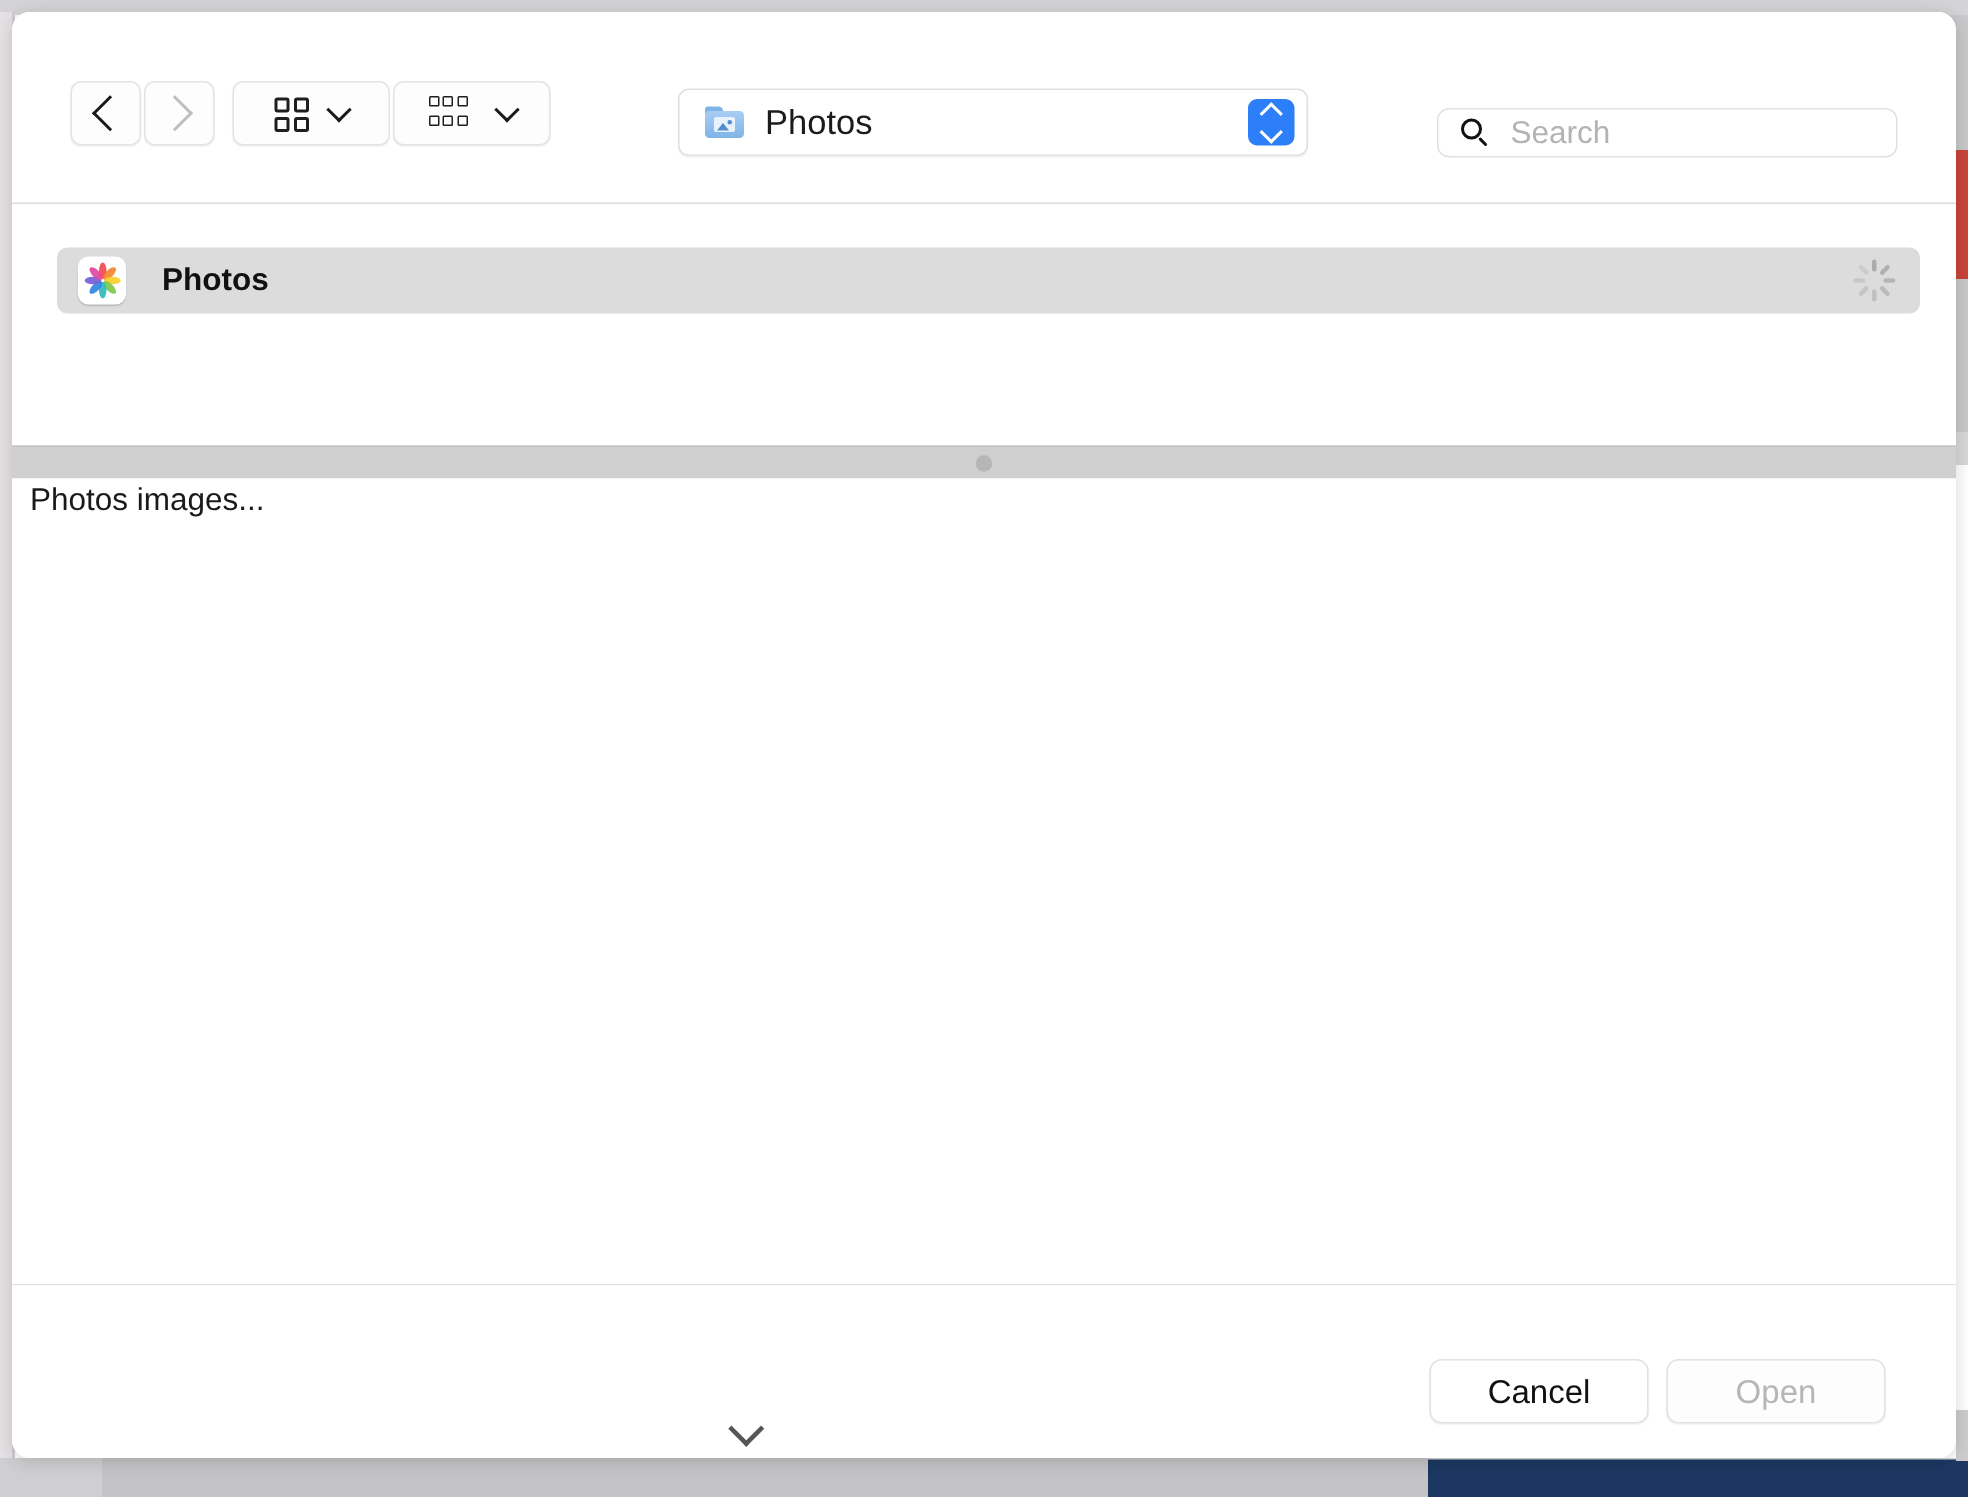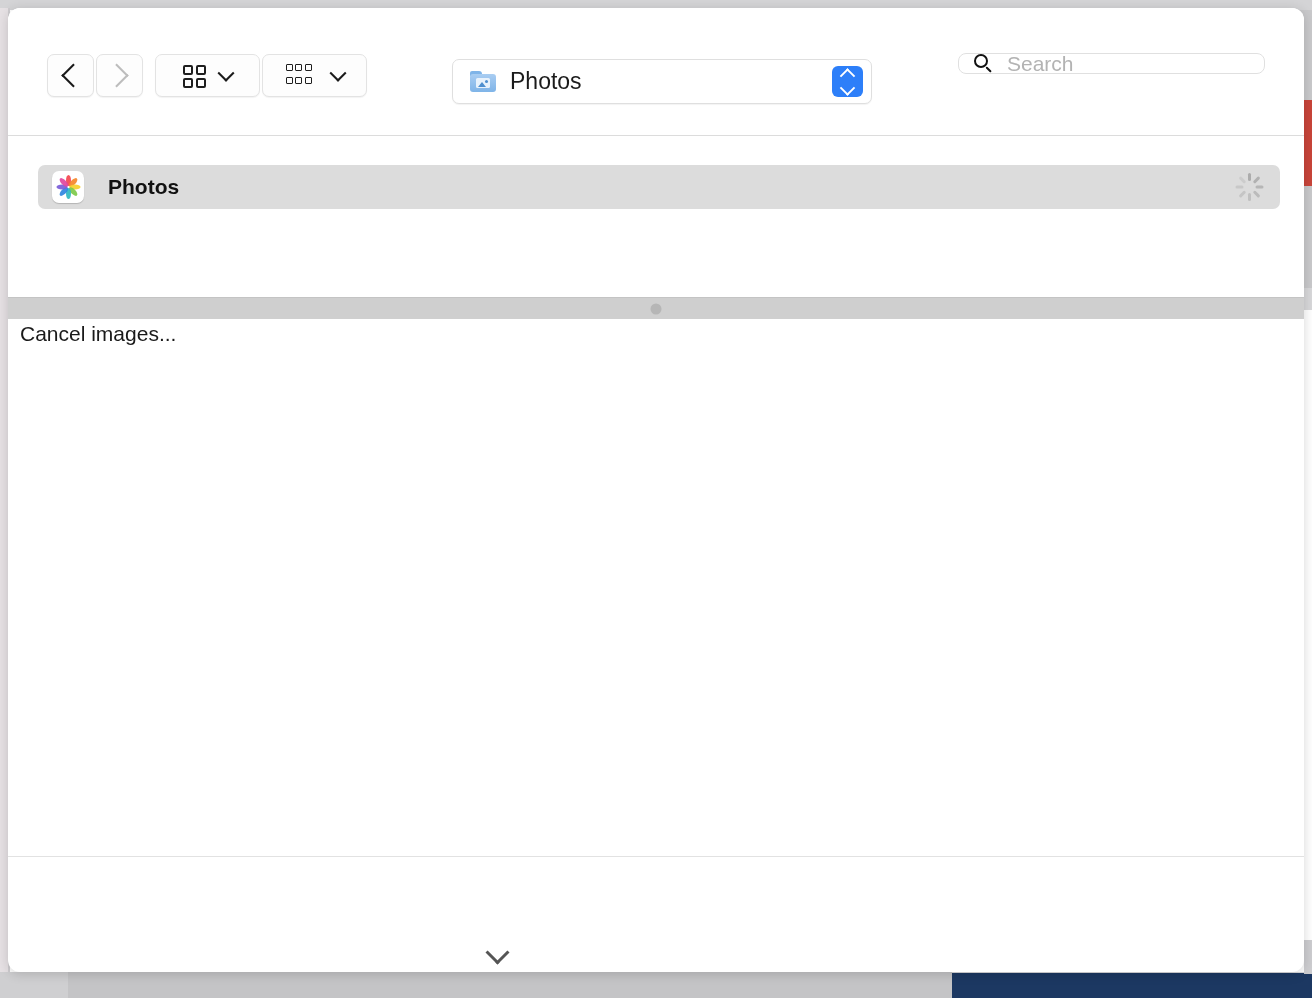--- a/index.html
+++ b/index.html
@@ -262,22 +262,22 @@
     width: 9px; height: 9px;
     border-style: solid;
     border-color: #ffffff;
   }
   .stepper .up { border-width: 2.2px 0 0 2.2px; transform: rotate(45deg) translate(1px,1px); }
   .stepper .dn { border-width: 0 2.2px 2.2px 0; transform: rotate(45deg) translate(-1px,-1px); }
 
   
   .searchbox {
     position: absolute;
-    left: 950px; top: 45px;
-    width: 307px; height: 21px;
+    left: 950px; top: 64px;
+    width: 307px; height: 33px;
     background: #ffffff;
     border: 1px solid #e0e0e0;
     border-radius: 8px;
     display: flex;
     align-items: center;
     box-sizing: border-box;
   }
   .search-icon {
     margin-left: 15px;
     width: 19px; height: 19px;
@@ -614,22 +614,26 @@
         </span>
       </div>
 
     </div>
 
     <div class="splitter">
       <span class="grip"></span>
     </div>
 
     <div class="preview">
-      <span class="status-text">Cancel images...</span>
+      <span class="status-text">Photos images...</span>
     </div>
 
     <div class="footer-divider"></div>
+    <div class="footer">
+      <div class="btn btn-cancel">Cancel</div>
+      <div class="btn btn-open">Open</div>
+    </div>
   </div>
 
   <div class="collapse-chevron">
     <span></span>
   </div>
 </div>
 
 </body></html>

